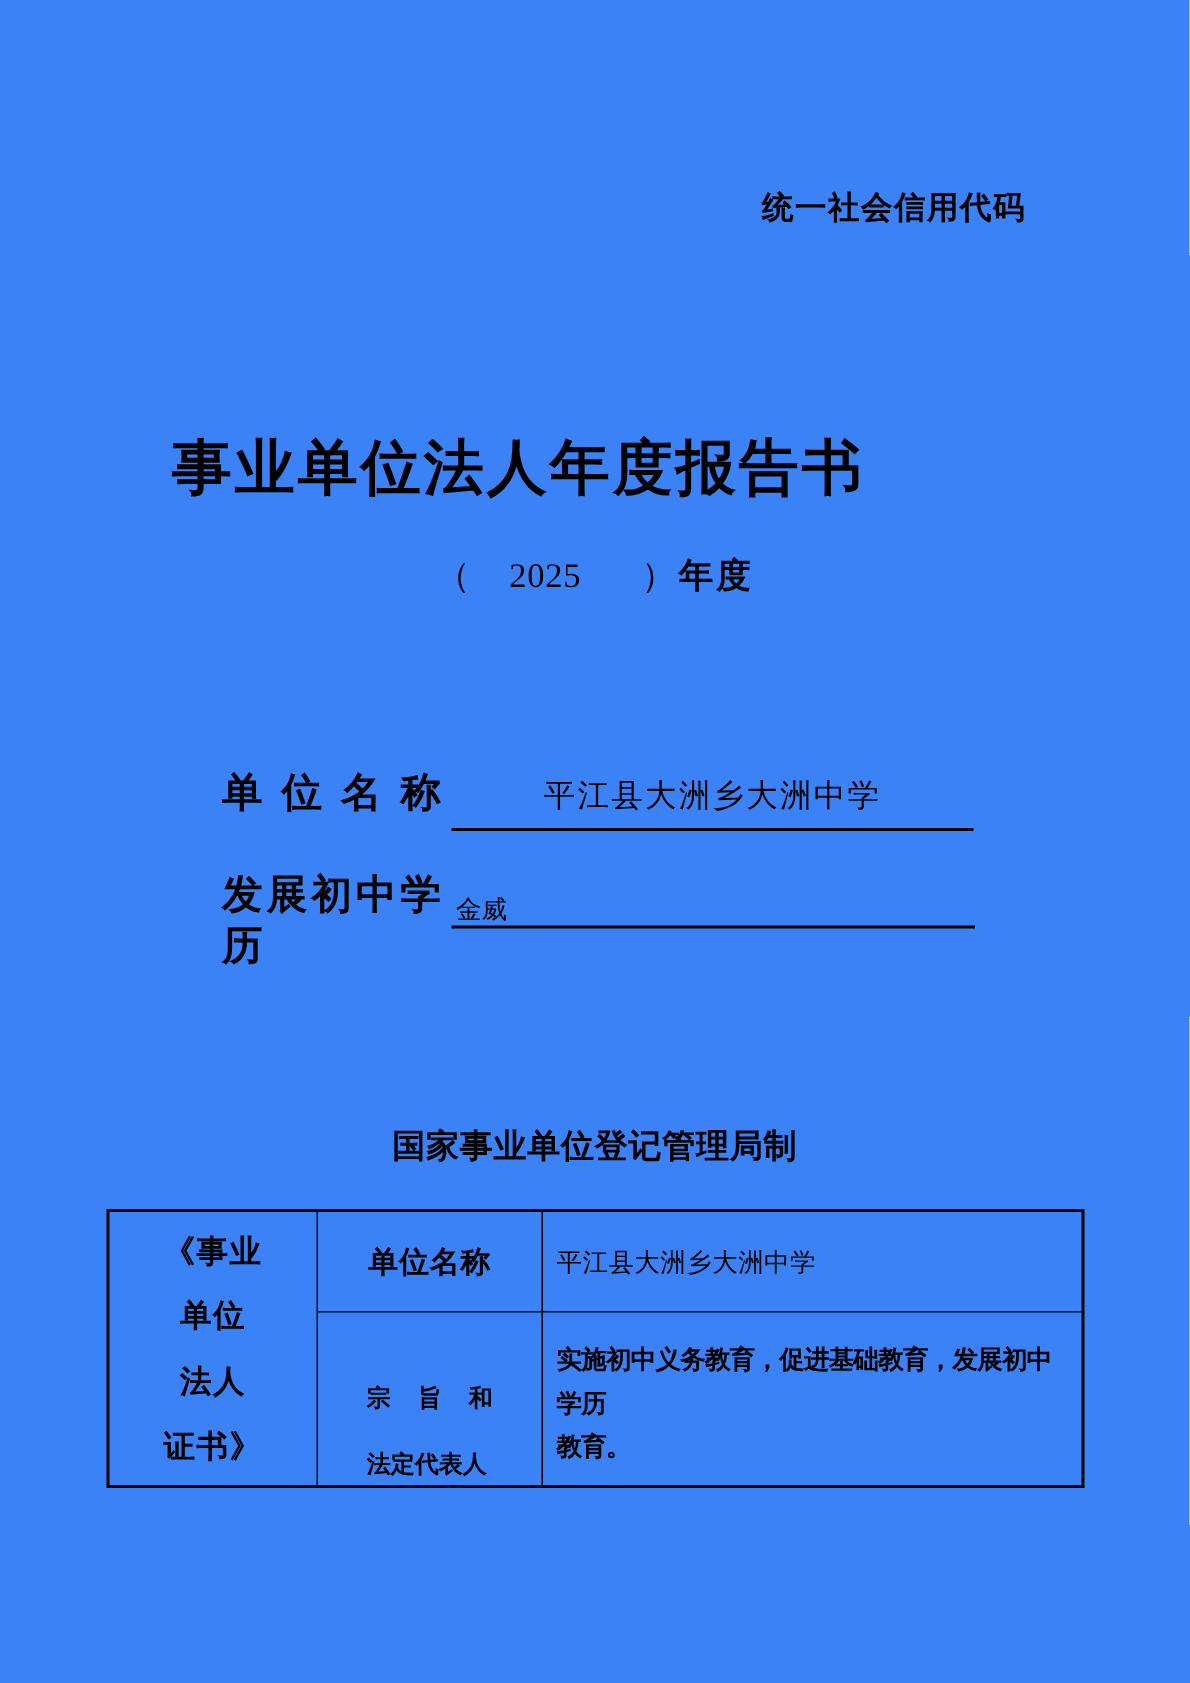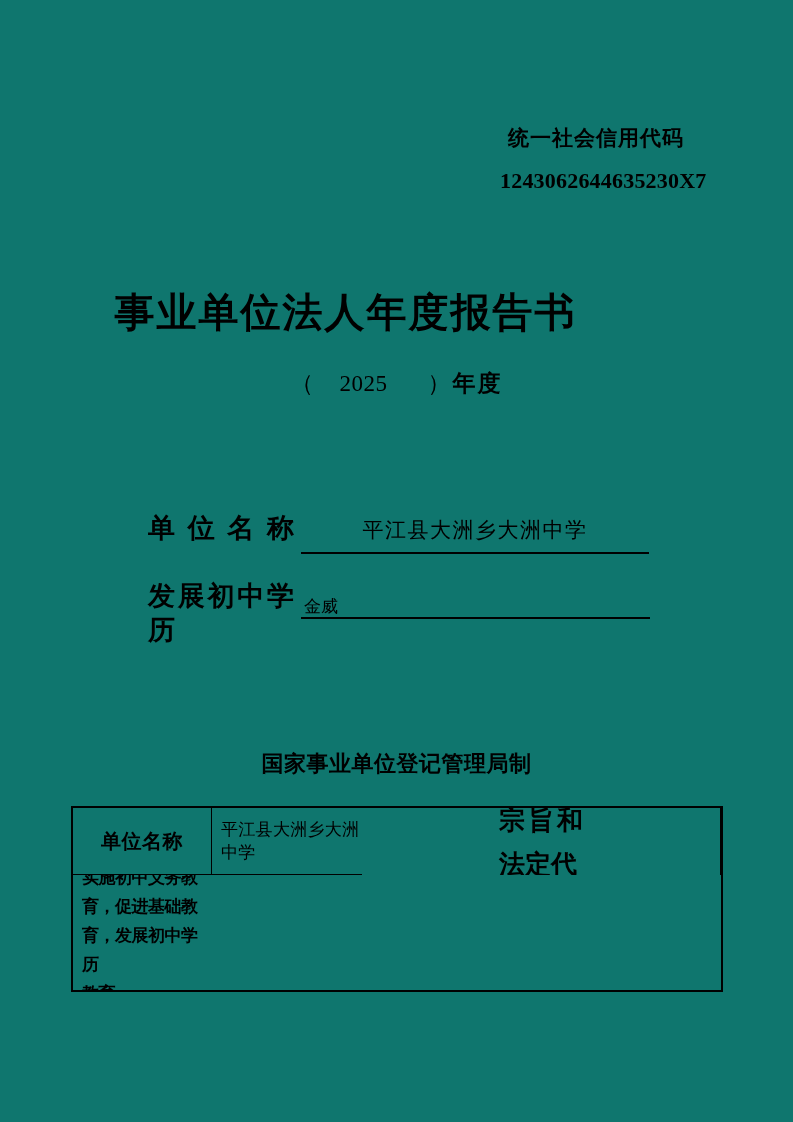--- a/index.html
+++ b/index.html
@@ -1,21 +1,21 @@
 <!DOCTYPE html>
 <html><head>
 <meta charset="utf-8">
 <style>
   * { margin: 0; padding: 0; box-sizing: border-box; }
   html, body { background: #e8e8e8; }
   .page {
     position: relative;
     width: 793px;
     height: 1122px;
-    background: #0f766e;
+    background: #3b82f6;
     color: #000000;
     font-family: "Liberation Serif", serif;
     margin: 0 auto;
     overflow: hidden;
   }
 
   
   .credit-block {
     position: absolute;
     left: 500px;
@@ -165,24 +165,24 @@
     display: flex;
     align-items: center;
     padding-left: 9px;
     font-size: 17px;
     letter-spacing: 0.3px;
   }
   .cell-r2-label {
     border-right: 1px solid #000000;
     display: flex;
     flex-direction: column;
-    justify-content: space-between;
-    align-items: center;
-    font-weight: bold;
-    font-size: 26px;
+    justify-content: flex-end;
+    align-items: center;
+    font-weight: bold;
+    font-size: 16px;
   }
   .cell-r2-label .lbl-line { width: 84px; line-height: 26px; }
   .cell-r2-label .lbl-line-1 {
     text-align: justify;
     text-align-last: justify;
     text-justify: inter-character;
     margin-bottom: 18px;
   }
   .cell-r2-value {
     display: flex;
@@ -196,21 +196,20 @@
     font-weight: bold;
   }
 </style>
 </head>
 <body>
 
 <div class="page">
 
   <div class="credit-block">
     <div class="credit-label">统一社会信用代码</div>
-    <div class="credit-value">1243062644635230X7</div>
   </div>
 
   <h1 class="main-title">事业单位法人年度报告书</h1>
 
   <div class="year-line">
     <span class="year-paren-open">（</span>
     <span class="year-value">2025</span>
     <span class="year-paren-close">）</span>
     <span class="year-suffix">年度</span>
   </div>
@@ -219,20 +218,26 @@
   <div class="field-value-unit">平江县大洲乡大洲中学</div>
   <div class="underline underline-unit"></div>
 
   <div class="field-label field-label-rep">发展初中学历</div>
   <div class="field-value-rep">金威</div>
   <div class="underline underline-rep"></div>
 
   <div class="issuer-line">国家事业单位登记管理局制</div>
 
   <div class="cert-table">
+    <div class="cell cell-side">
+      <div class="side-line">《事业</div>
+      <div class="side-line">单位</div>
+      <div class="side-line">法人</div>
+      <div class="side-line">证书》</div>
+    </div>
 
     <div class="cell cell-r1-label">单位名称</div>
     <div class="cell cell-r1-value">平江县大洲乡大洲中学</div>
 
     <div class="cell cell-r2-label">
       <div class="lbl-line lbl-line-1">宗旨和</div>
       <div class="lbl-line">法定代表人</div>
     </div>
     <div class="cell cell-r2-value">实施初中义务教育，促进基础教育，发展初中学历
 教育。</div>

